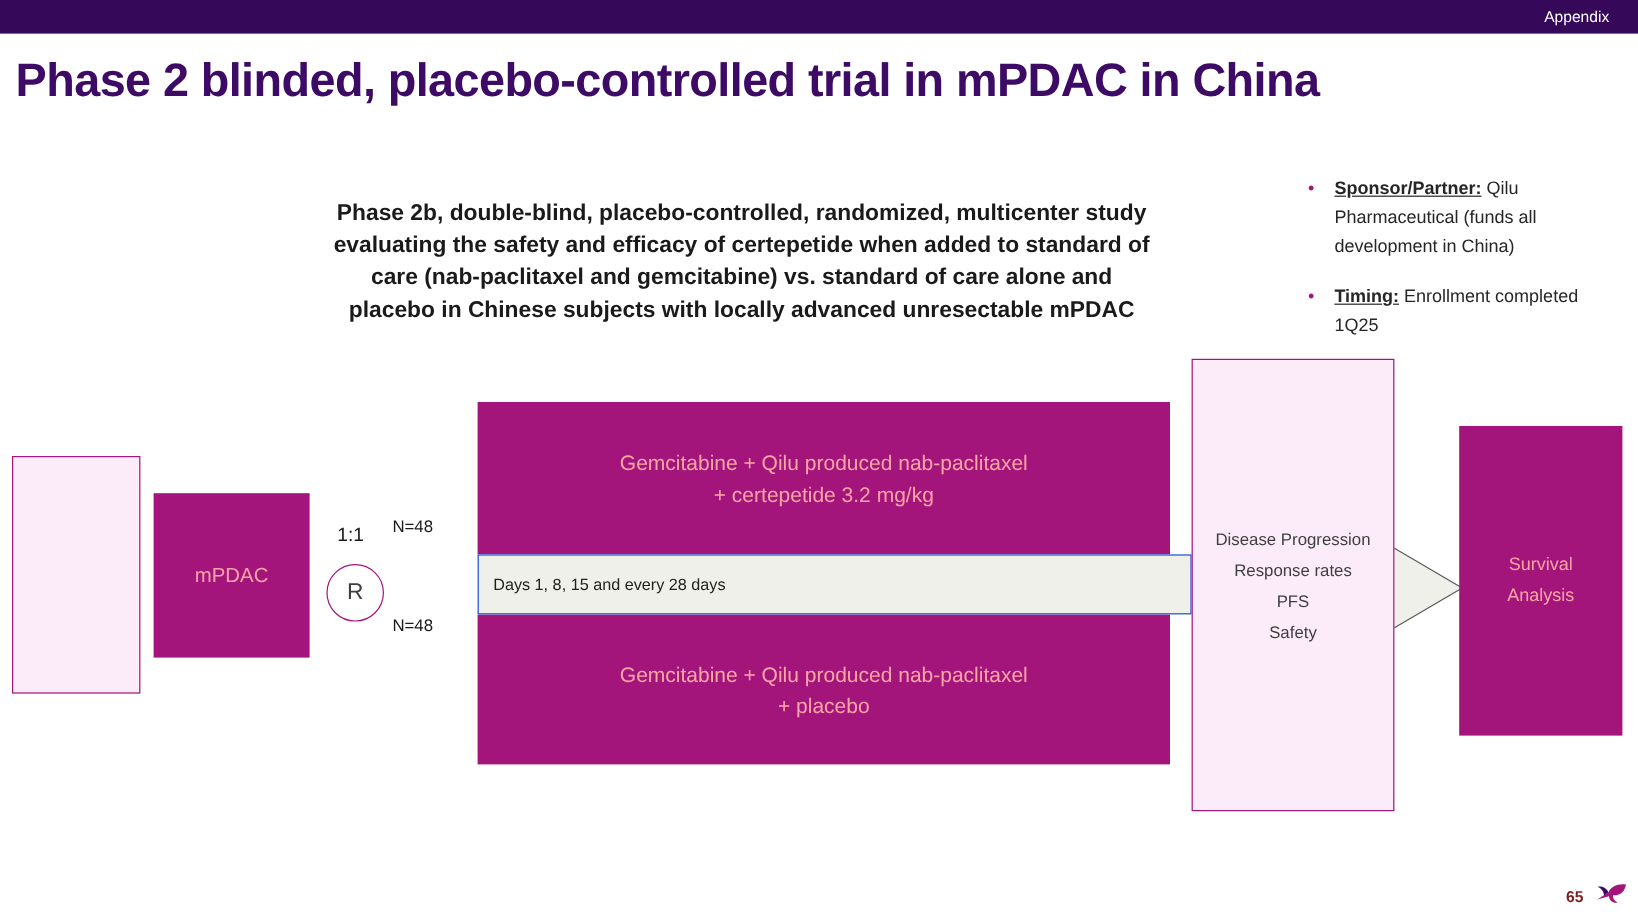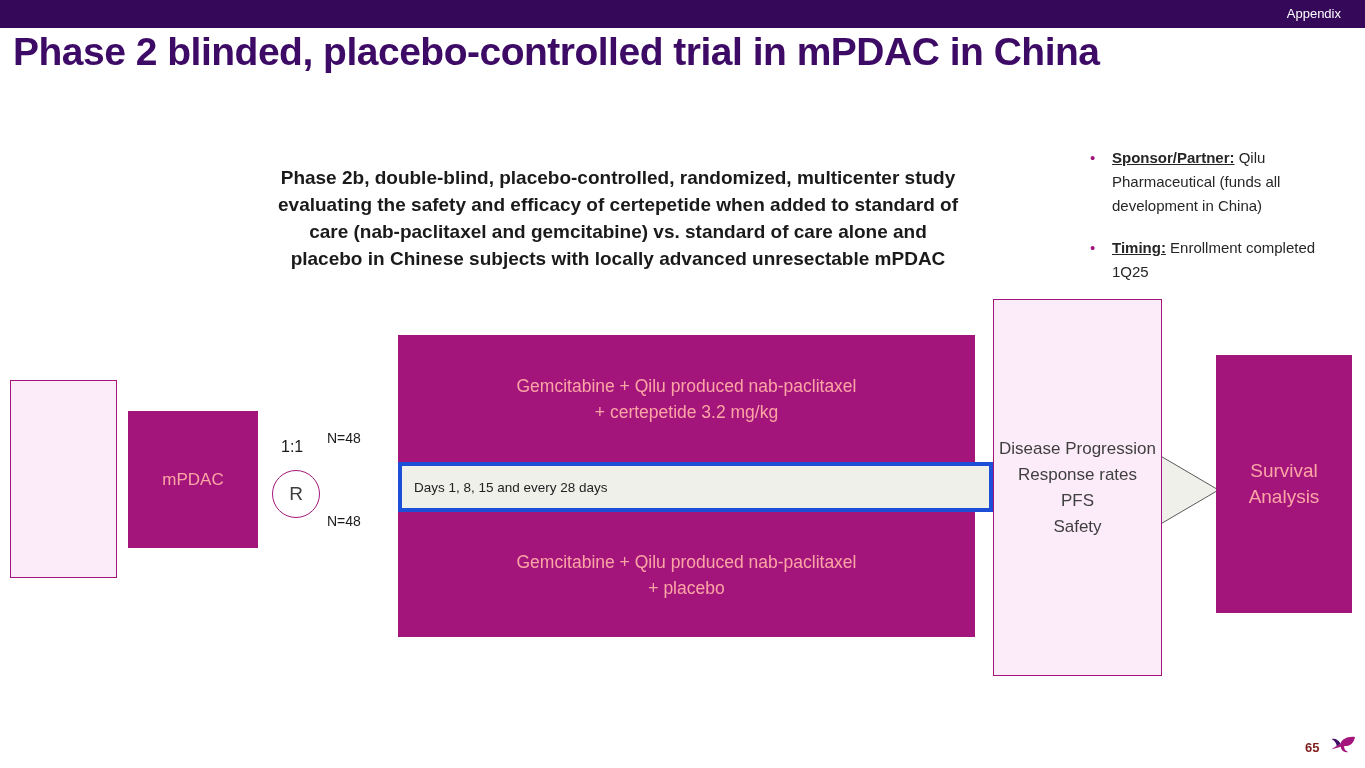--- a/index.html
+++ b/index.html
@@ -3,21 +3,21 @@
 <meta charset="utf-8">
 <style>
   html,body { margin:0; padding:0; background:#ffffff; font-family:"Liberation Sans", sans-serif; }
   .slide { position:relative; width:1365px; height:768px; background:#ffffff; overflow:hidden; }
 
   
   .topbar { position:absolute; left:0; top:0; width:1365px; height:28px; background:#35085A; }
   .topbar .tag { position:absolute; right:24px; top:0; line-height:28px; color:#ffffff; font-size:13px; }
 
   
-  .title { position:absolute; left:13px; top:30px; margin:0; font-size:39px; font-weight:700; color:#3D0A66; letter-spacing:-0.5px; }
+  .title { position:absolute; left:13px; top:46px; margin:0; font-size:39px; font-weight:700; color:#3D0A66; letter-spacing:-0.5px; }
 
   
   .desc { position:absolute; left:238px; top:164px; width:760px; text-align:center;
           font-size:19px; font-weight:700; color:#1a1a1a; line-height:27px; }
 
   
   .bullets { position:absolute; left:1080px; top:146px; width:272px; margin:0; padding:0; list-style:none;
              font-size:15px; color:#262626; }
   .bullet { position:relative; padding-left:32px; margin-bottom:18px; line-height:24px; }
   .bullet .dot { position:absolute; left:10px; top:0; color:#A4157C; }
@@ -37,29 +37,29 @@
   .ratio { position:absolute; left:281px; top:438px; font-size:16px; color:#1a1a1a; }
   .rand-circle { position:absolute; left:272px; top:470px; width:48px; height:48px; box-sizing:border-box;
                  border:1.5px solid #A4157C; border-radius:50%; background:#ffffff;
                  display:flex; align-items:center; justify-content:center; font-size:19px; color:#3f3f3f; }
   .n-top { position:absolute; left:327px; top:430px; font-size:14px; color:#1a1a1a; }
   .n-bottom { position:absolute; left:327px; top:513px; font-size:14px; color:#1a1a1a; }
 
   .arm-top { left:398px; top:335px; width:577px; height:127px; font-size:17.5px; line-height:26px; }
   .arm-bottom { left:398px; top:512px; width:577px; height:125px; font-size:17.5px; line-height:26px; }
   .schedule { position:absolute; left:398px; top:462px; width:595px; height:50px; box-sizing:border-box;
-              background:#F0F0EB; border:4px solid #1d4ed8; display:flex; align-items:center;
+              background:#F0F0EB; border:1px solid #1d4ed8; display:flex; align-items:center;
               padding-left:12px; font-size:13.5px; color:#222222; z-index:3; }
 
-  .endpoints { left:993px; top:299px; width:169px; height:377px; font-size:17px; line-height:26px; }
+  .endpoints { left:993px; top:299px; width:169px; height:377px; font-size:14px; line-height:26px; }
   .endpoint-item { width:100%; }
 
   .flow-arrow { position:absolute; left:1120px; top:432px; width:100px; height:116px; z-index:1; }
 
-  .survival { left:1216px; top:355px; width:136px; height:258px; font-size:19px; line-height:26px; }
+  .survival { left:1216px; top:355px; width:136px; height:258px; font-size:15px; line-height:26px; }
 
   
   .page-number { position:absolute; left:1305px; top:740px; font-size:13px; font-weight:700; color:#7f1d1d; }
   .logo { position:absolute; left:1330px; top:736px; width:26px; height:22px; }
 </style>
 </head>
 <body>
 
 <div class="slide">
 

